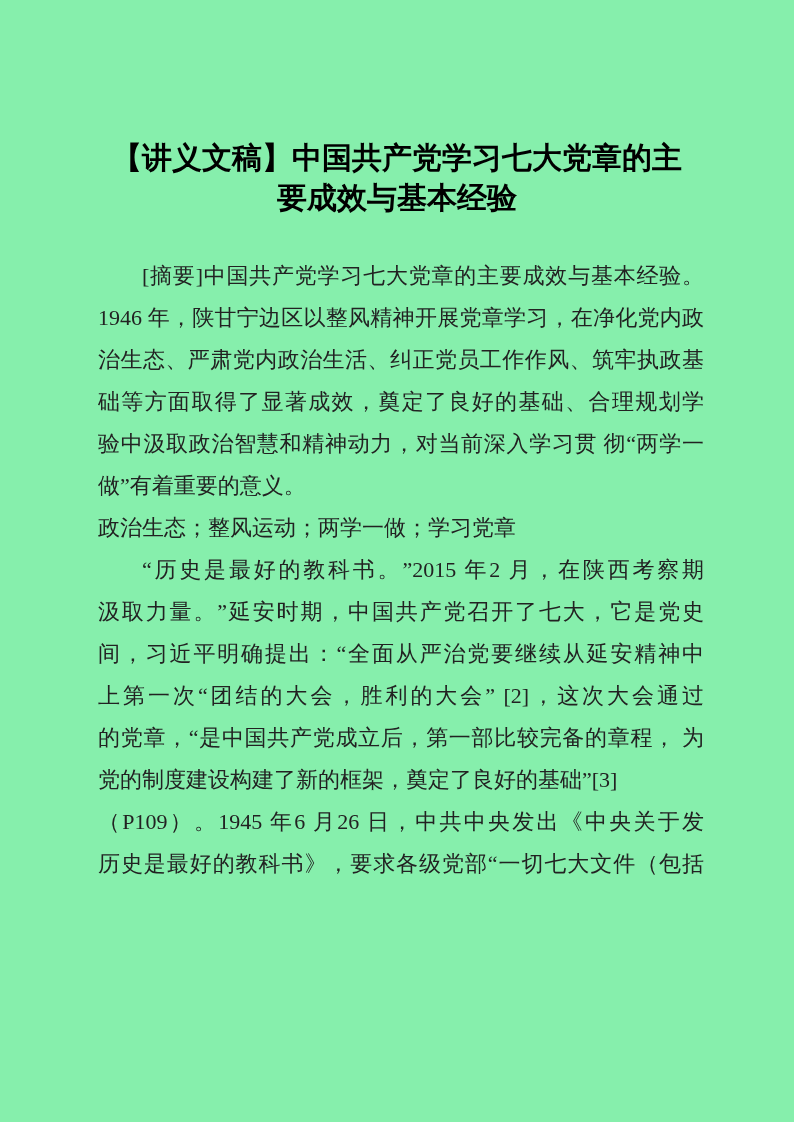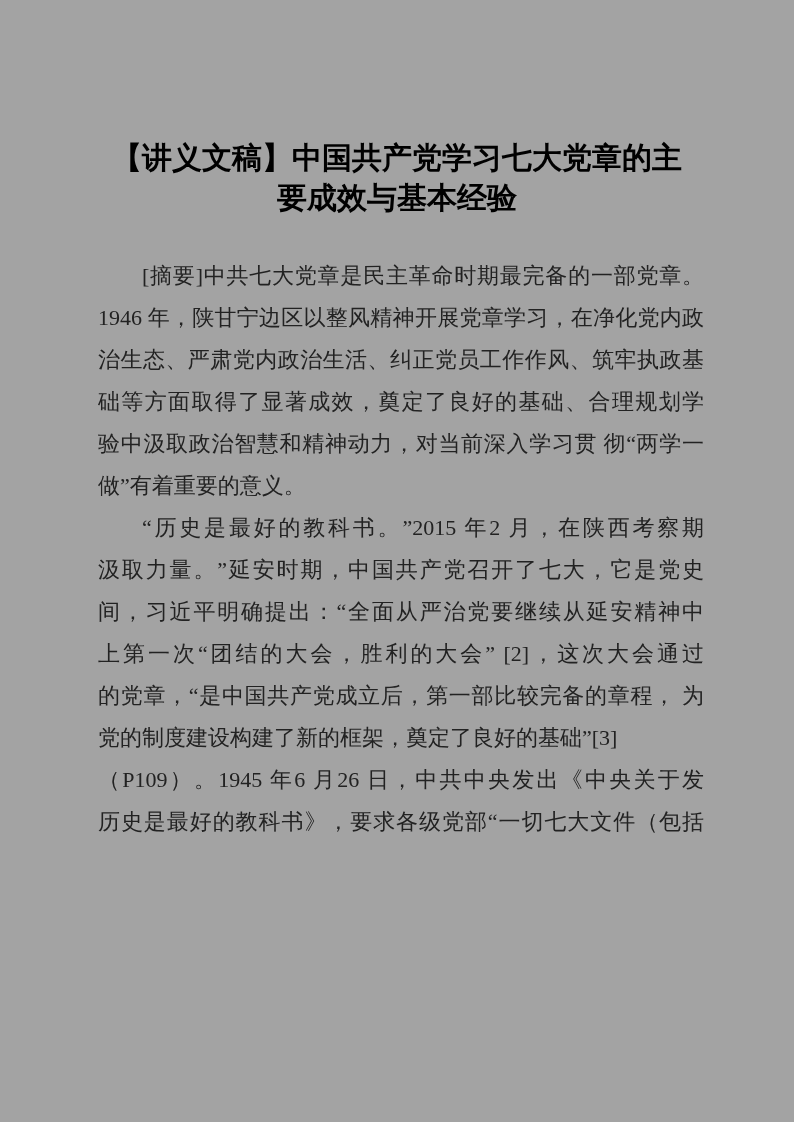--- a/index.html
+++ b/index.html
@@ -5,21 +5,21 @@
   html, body {
     margin: 0;
     padding: 0;
     background: #ffffff;
   }
   .page {
     position: relative;
     width: 794px;
     height: 1122px;
     margin: 0 auto;
-    background: #a3a3a3;
+    background: #86efac;
     overflow: hidden;
     font-family: "Liberation Serif", "DejaVu Serif", serif;
     color: #222222;
   }
   .doc-title {
     width: 582px;
     margin: 138px auto 0 auto;
     font-family: "Liberation Sans", "DejaVu Sans", sans-serif;
     font-weight: 700;
     font-size: 30px;
@@ -52,28 +52,29 @@
     text-indent: 44px;
   }
 </style>
 </head>
 <body>
 
 <div class="page">
   <h1 class="doc-title">【讲义文稿】中国共产党学习七大党章的主要成效与基本经验</h1>
   <div class="doc-body">
       <div class="paragraph">
-        <div class="line stretch indent">[摘要]中共七大党章是民主革命时期最完备的一部党章。</div>
+        <div class="line stretch indent">[摘要]中国共产党学习七大党章的主要成效与基本经验。</div>
         <div class="line stretch">1946 年，陕甘宁边区以整风精神开展党章学习，在净化党内政</div>
         <div class="line stretch">治生态、严肃党内政治生活、纠正党员工作作风、筑牢执政基</div>
         <div class="line stretch">础等方面取得了显著成效，奠定了良好的基础、合理规划学</div>
         <div class="line stretch">验中汲取政治智慧和精神动力，对当前深入学习贯 彻“两学一</div>
         <div class="line">做”有着重要的意义。</div>
       </div>
       <div class="paragraph">
+        <div class="line">政治生态；整风运动；两学一做；学习党章</div>
       </div>
       <div class="paragraph">
         <div class="line stretch indent">“历史是最好的教科书。”2015 年2 月，在陕西考察期</div>
         <div class="line stretch">汲取力量。”延安时期，中国共产党召开了七大，它是党史</div>
         <div class="line stretch">间，习近平明确提出：“全面从严治党要继续从延安精神中</div>
         <div class="line stretch">上第一次“团结的大会，胜利的大会” [2]，这次大会通过</div>
         <div class="line stretch">的党章，“是中国共产党成立后，第一部比较完备的章程， 为</div>
         <div class="line">党的制度建设构建了新的框架，奠定了良好的基础”[3]</div>
         <div class="line stretch">（P109）。1945 年6 月26 日，中共中央发出《中央关于发</div>
         <div class="line stretch">历史是最好的教科书》，要求各级党部“一切七大文件（包括</div>

